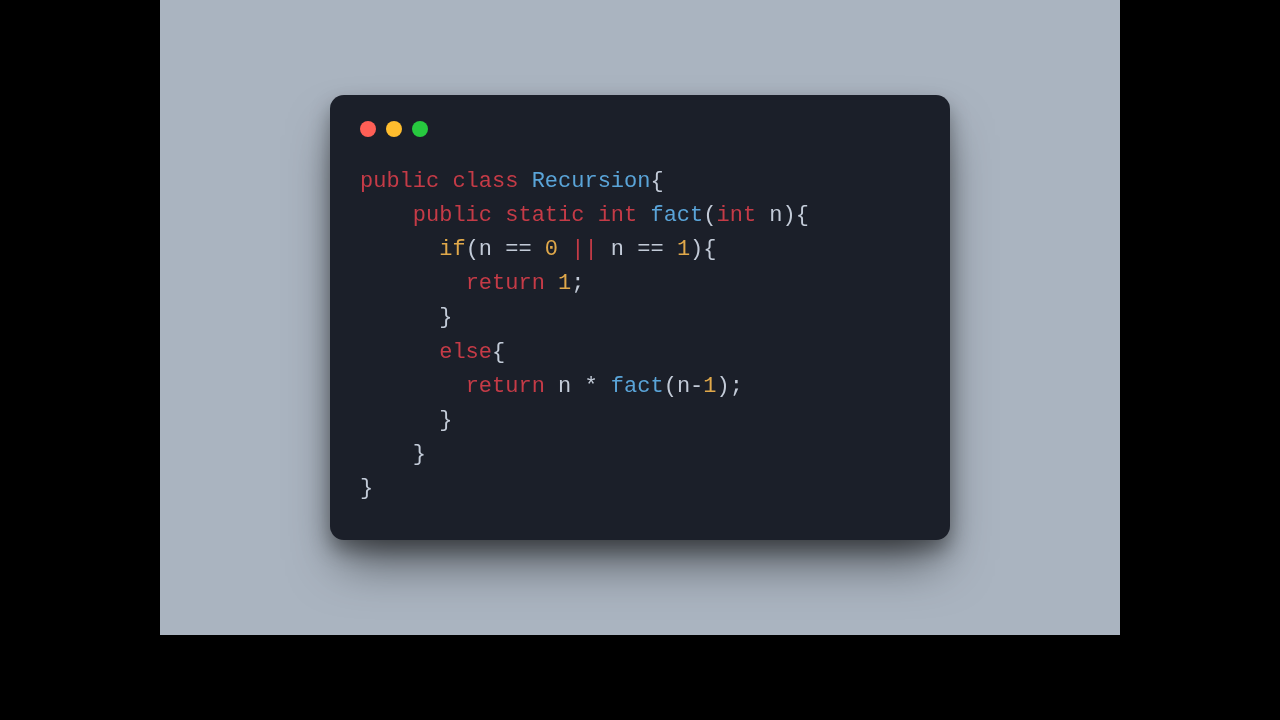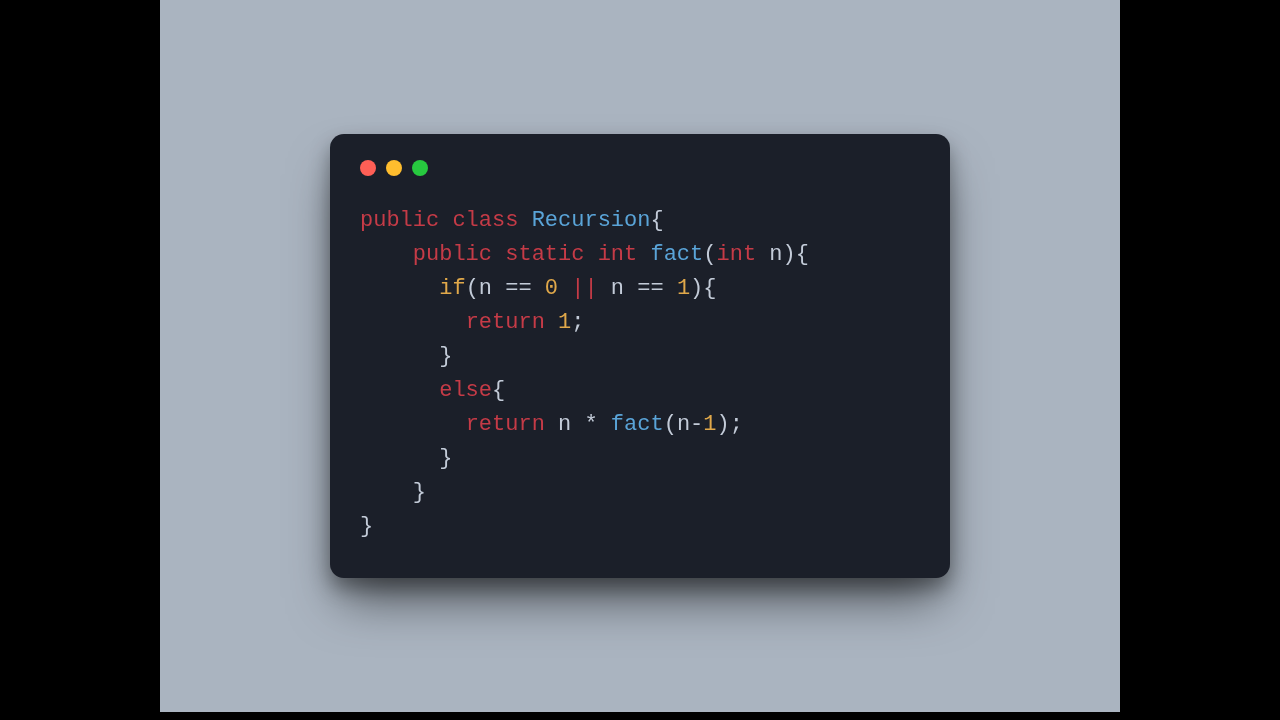--- a/index.html
+++ b/index.html
@@ -19,21 +19,21 @@
     background: #000;
   }
   .pillarbox.left  { left: 0; }
   .pillarbox.right { right: 0; }
 
   .stage {
     position: absolute;
     left: 160px;
     top: 0;
     width: 960px;
-    height: 712px;
+    height: 635px;
     background: #aab4c0;
     display: flex;
     align-items: center;
     justify-content: center;
   }
 
   .window {
     width: 620px;
     background: #1b1f29;
     border-radius: 14px;

